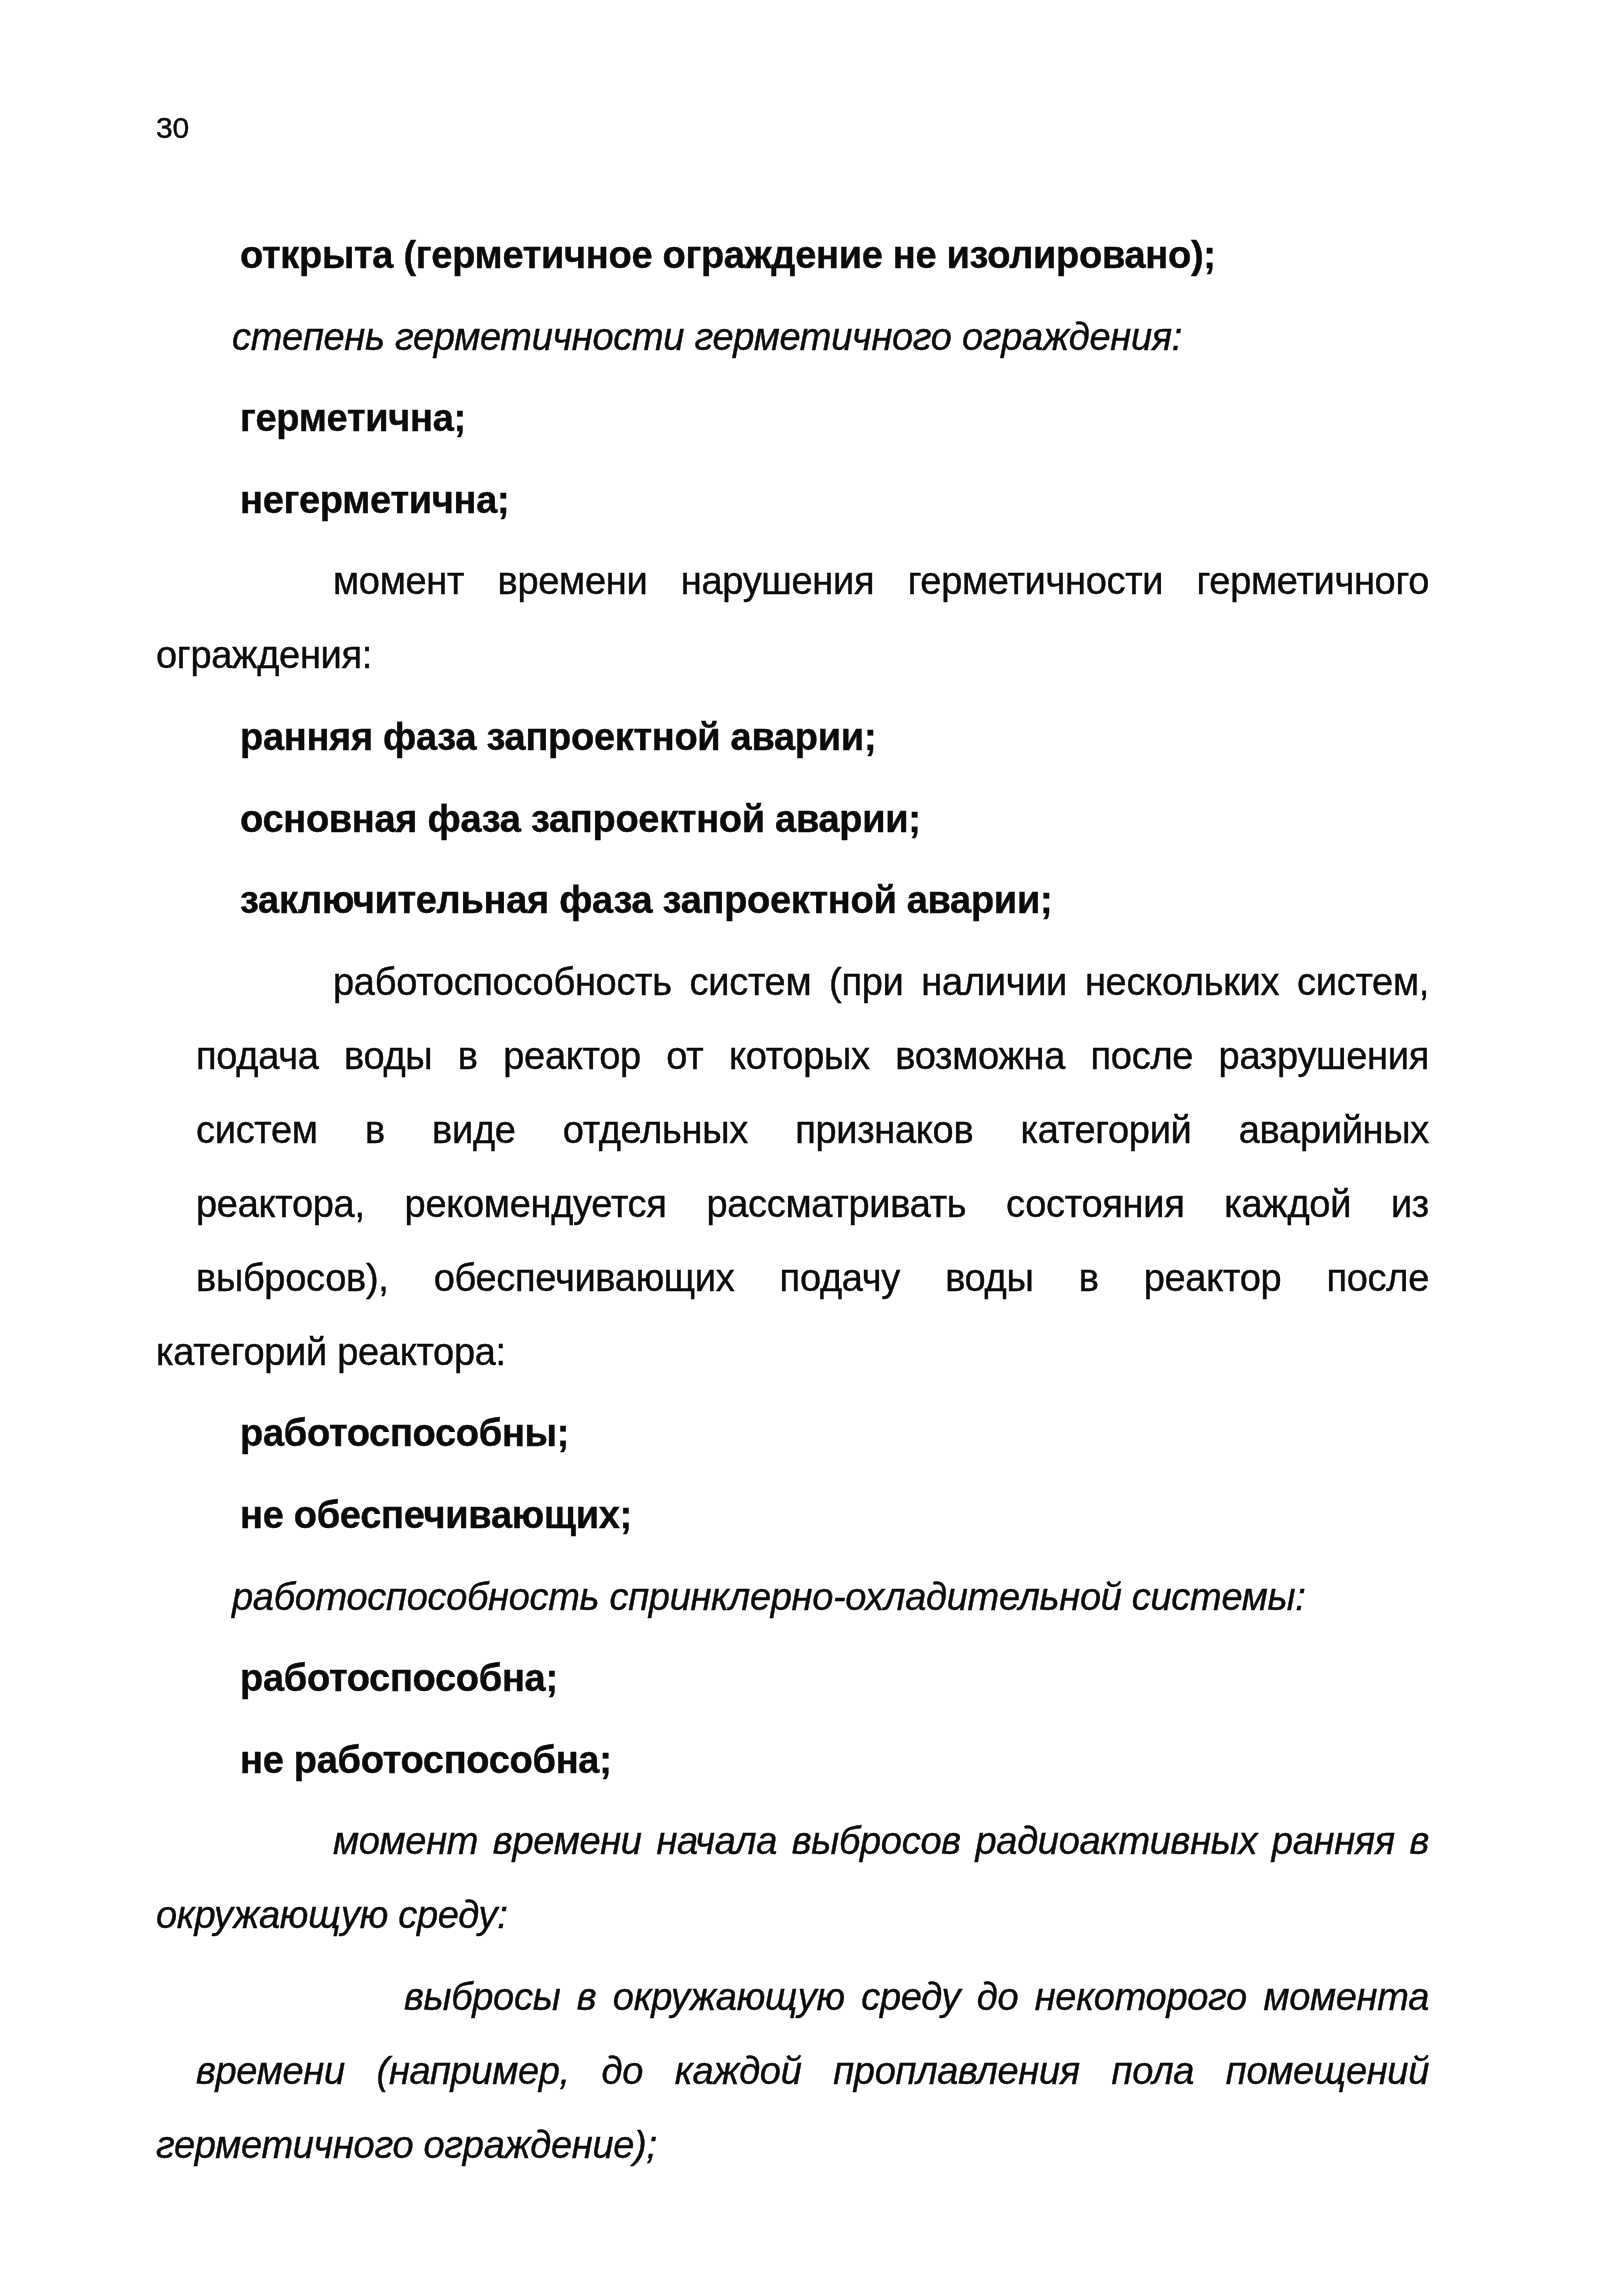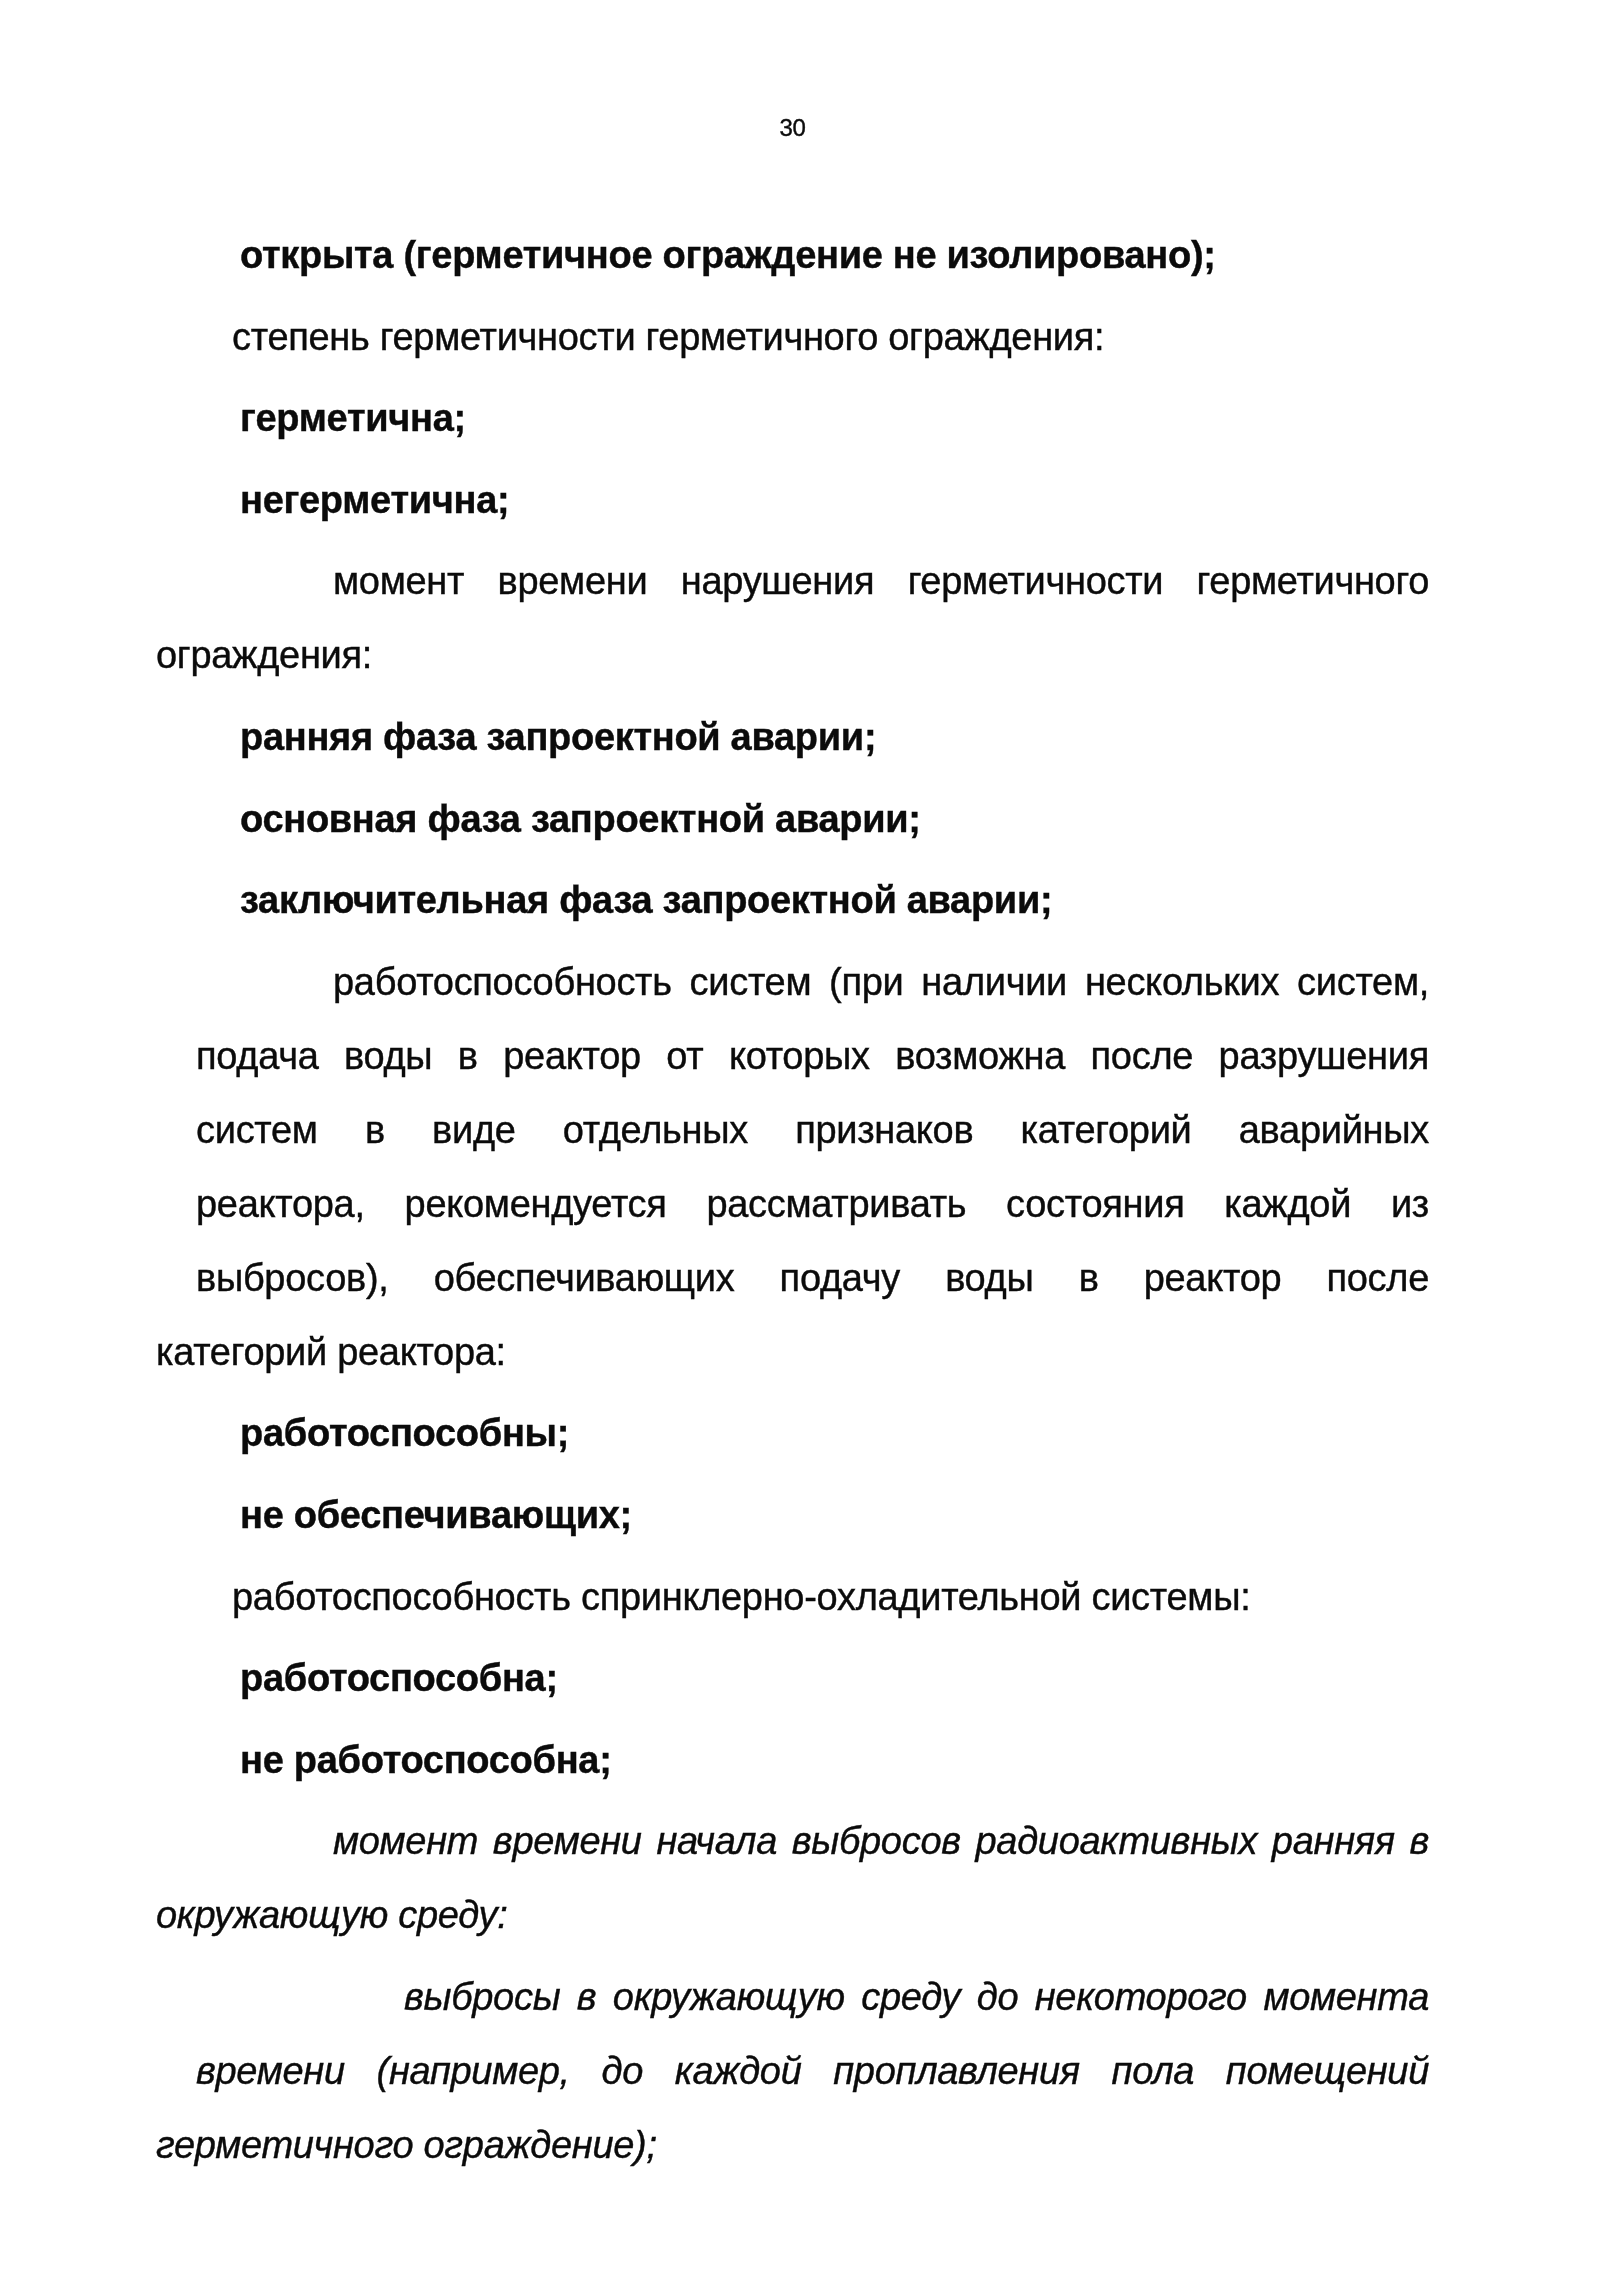--- a/index.html
+++ b/index.html
@@ -17,31 +17,30 @@
     font-family: "Liberation Sans", sans-serif;
     font-size: 38px;
     color: #0b0b0b;
     letter-spacing: -0.3px;
     -webkit-text-stroke: 0.4px #0b0b0b;
     overflow: hidden;
   }
   .page-number {
     padding-top: 110px;
     line-height: 36px;
-    font-size: 24px;
-    text-align: center;
+    font-size: 30px;
   }
   .block {
     line-height: 74px;
     margin: 7.6px 0 0 0;
   }
   .block.first-block {
     margin-top: 72px;
   }
-  .item.level-a { margin-left: 76px; }
+  .item.level-a { margin-left: 76px; font-style: italic; }
   .item.level-b { margin-left: 84px; font-weight: bold; }
   .para .line { text-align: justify; }
   .para .line.just { text-align-last: justify; margin-left: 40px; }
   .para .line.first { text-indent: 137px; }
   .para.deep .line.first { text-indent: 208px; }
   .para.italic { font-style: italic; }
 </style>
 </head>
 <body>
 

